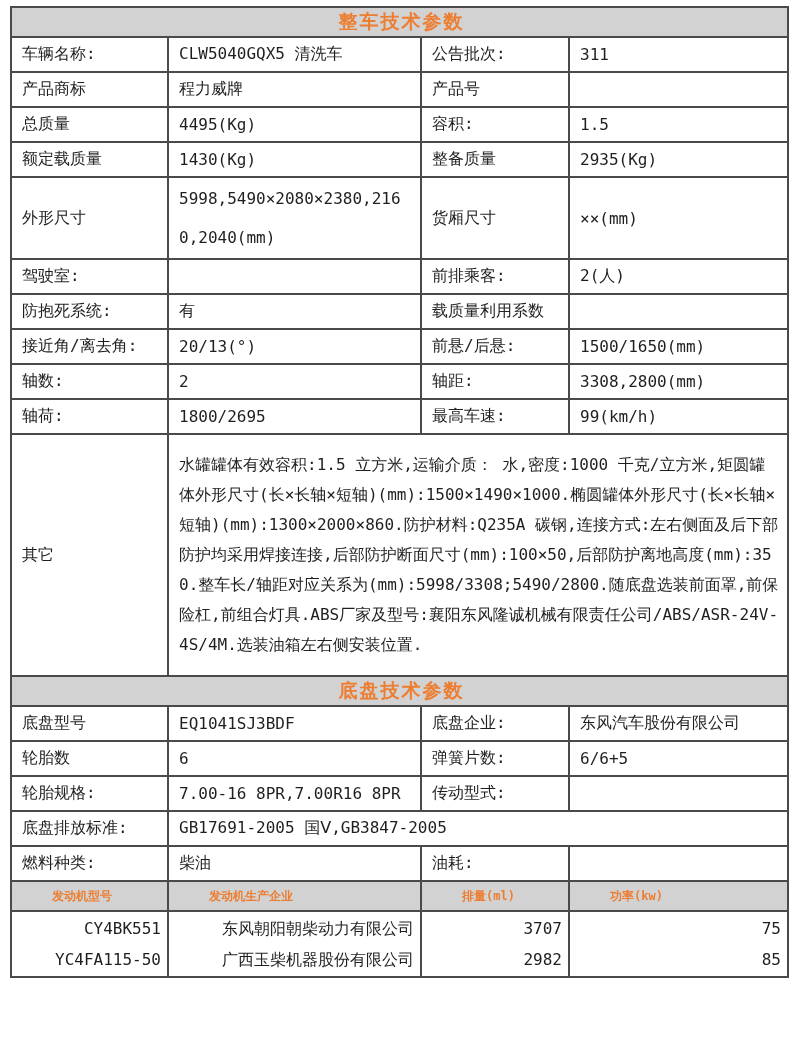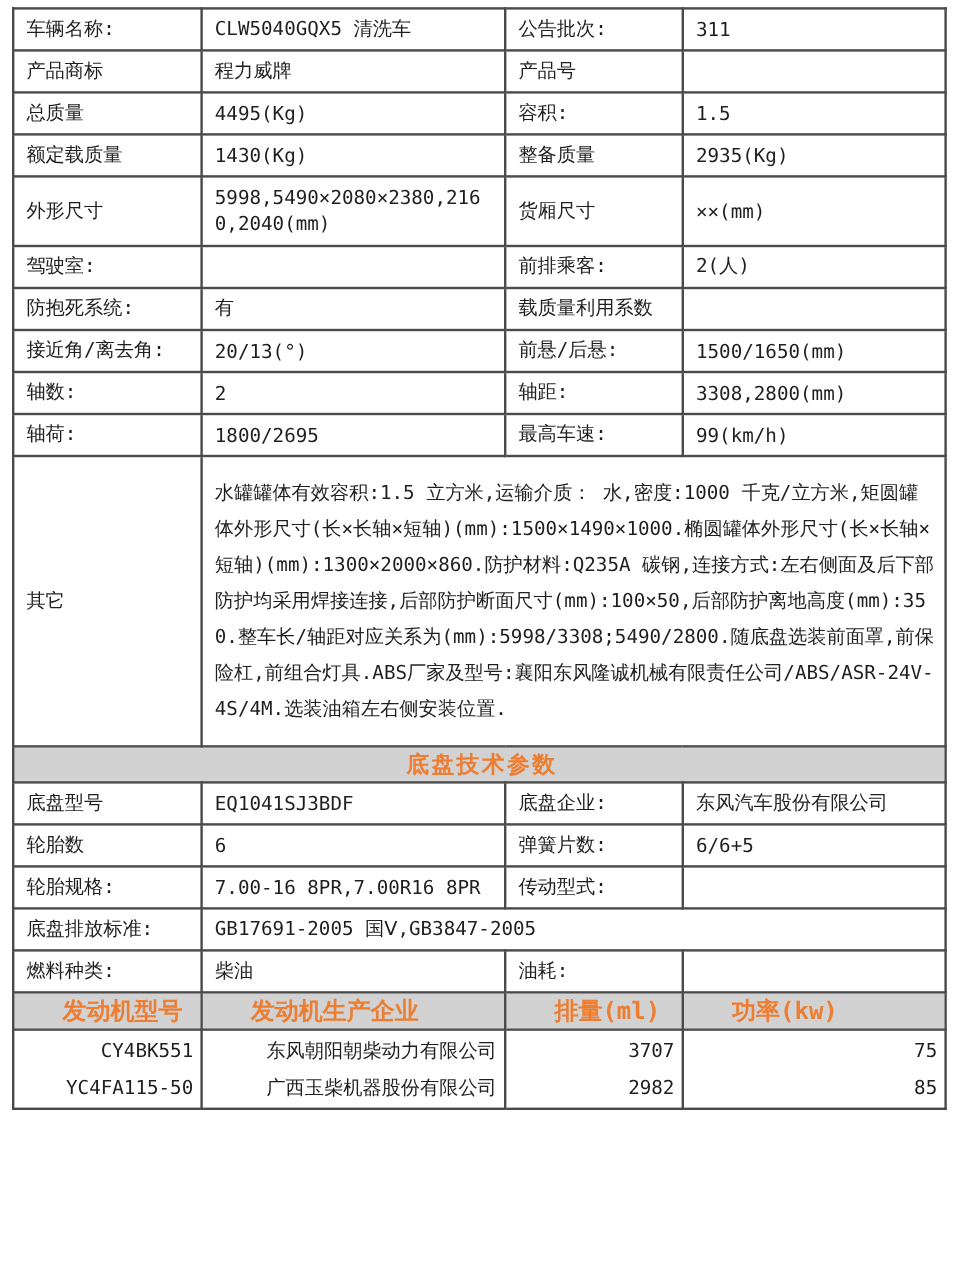--- a/index.html
+++ b/index.html
@@ -41,21 +41,21 @@
     font-weight: bold;
     font-size: 19px;
     text-align: center;
     letter-spacing: 2px;
     padding: 1px 4px;
   }
   .engine-head-row td {
     background: #d2d2d2;
     color: #ed7d31;
     font-weight: bold;
-    font-size: 20px;
+    font-size: 12px;
     padding-left: 40px;
   }
   .notes-text {
     line-height: 30px;
     padding: 4px 10px;
     vertical-align: middle;
   }
   .green { color: #67a23f; }
   .two-line div { line-height: 31px; white-space: nowrap; overflow: hidden; }
 </style>
@@ -64,20 +64,23 @@
 
 <table class="spec-table">
   <colgroup>
     <col style="width:157px">
     <col style="width:253px">
     <col style="width:148px">
     <col style="width:219px">
   </colgroup>
 
   <tbody>
+      <tr class="title-row">
+    <td class="title-cell" colspan="4">整车技术参数</td>
+  </tr>
 
   <tr class="std">
     <td>车辆名称:</td>
     <td>CLW5040GQX5 清洗车</td>
     <td>公告批次:</td>
     <td>311</td>
   </tr>
   <tr class="std">
     <td>产品商标</td>
     <td>程力威牌</td>
@@ -91,21 +94,21 @@
     <td>1.5</td>
   </tr>
   <tr class="std">
     <td>额定载质量</td>
     <td>1430(Kg)</td>
     <td>整备质量</td>
     <td>2935(Kg)</td>
   </tr>
   <tr class="tall">
     <td>外形尺寸</td>
-    <td style="line-height:22px">5998,5490×2080×2380,2160,2040(mm)</td>
+    <td style="line-height:39px">5998,5490×2080×2380,2160,2040(mm)</td>
     <td>货厢尺寸</td>
     <td>××(mm)</td>
   </tr>
   <tr class="std">
     <td>驾驶室:</td>
     <td></td>
     <td>前排乘客:</td>
     <td>2(人)</td>
   </tr>
   <tr class="std">

